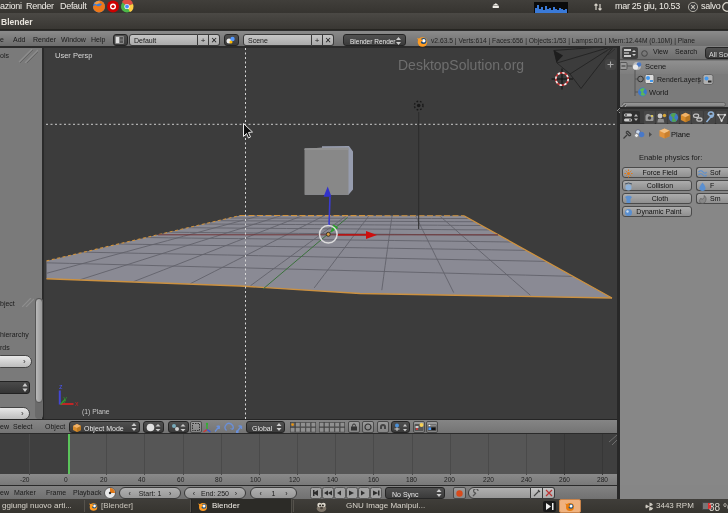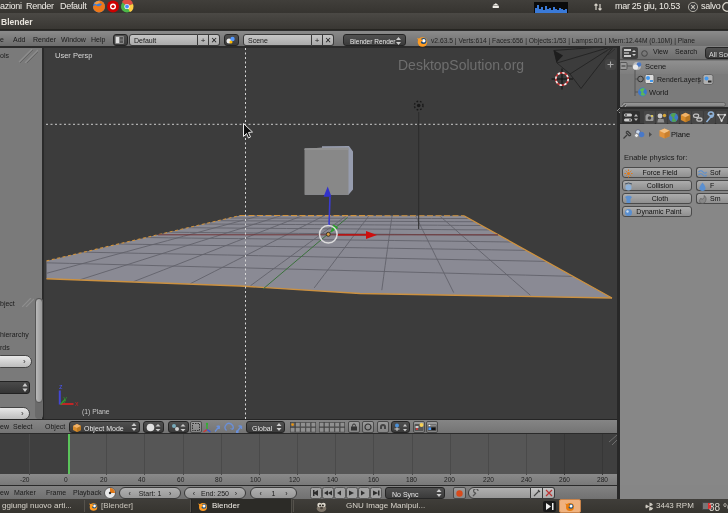--- a/index.html
+++ b/index.html
@@ -553,21 +553,21 @@
           <circle cx="19.5" cy="6.5" r="2.8" fill="#4878c8"></circle>
           <circle cx="14.5" cy="7.5" r="2" fill="#ececec" stroke="#888"></circle>
       <path d="M27 4 L30 6.5 L27 9 Z" fill="#4d4d4d"></path>
     </svg>
     <svg class="abs" style="left:39px;top:4px" width="11" height="11">
           <polygon points="5.5,0.4 10.6,2.8 10.6,8.2 5.5,10.6 0.4,8.2 0.4,2.8" fill="#e0923c"></polygon>
           <polygon points="5.5,0.4 10.6,2.8 5.5,5.2 0.4,2.8" fill="#f3c183"></polygon>
           <polygon points="5.5,5.2 10.6,2.8 10.6,8.2 5.5,10.6" fill="#c87f2e"></polygon>
         </svg>
     <span class="abs" style="left:51px;top:6px;font-size:7.5px;color:#111">Plane</span>
-    <span class="abs" style="left:4px;top:29px;font-size:7.5px;color:#1a1a1a">Enable physics for:</span>
+    <span class="abs" style="left:19px;top:29px;font-size:7.5px;color:#1a1a1a">Enable physics for:</span>
     <div class="pbtn" style="left:2px;top:43px;width:70px">&nbsp;&nbsp;&nbsp;Force Field</div>
     <div class="pbtn" style="left:76px;top:43px;width:32px;border-radius:3px 0 0 3px;border-right:none;text-align:left;padding-left:13px">Sof</div>
     <div class="pbtn" style="left:2px;top:56px;width:70px">&nbsp;&nbsp;&nbsp;Collision</div>
     <div class="pbtn" style="left:76px;top:56px;width:32px;border-radius:3px 0 0 3px;border-right:none;text-align:left;padding-left:13px">F</div>
     <div class="pbtn" style="left:2px;top:69px;width:70px">&nbsp;&nbsp;&nbsp;Cloth</div>
     <div class="pbtn" style="left:76px;top:69px;width:32px;border-radius:3px 0 0 3px;border-right:none;text-align:left;padding-left:13px">Sm</div>
     <div class="pbtn" style="left:2px;top:82px;width:70px">&nbsp;&nbsp;Dynamic Paint</div>
     <svg class="abs" style="left:4px;top:45px" width="9" height="9">
           <circle cx="4.5" cy="4.5" r="1.5" fill="#e07818"></circle>
           <g stroke="#e07818" stroke-width="1">

